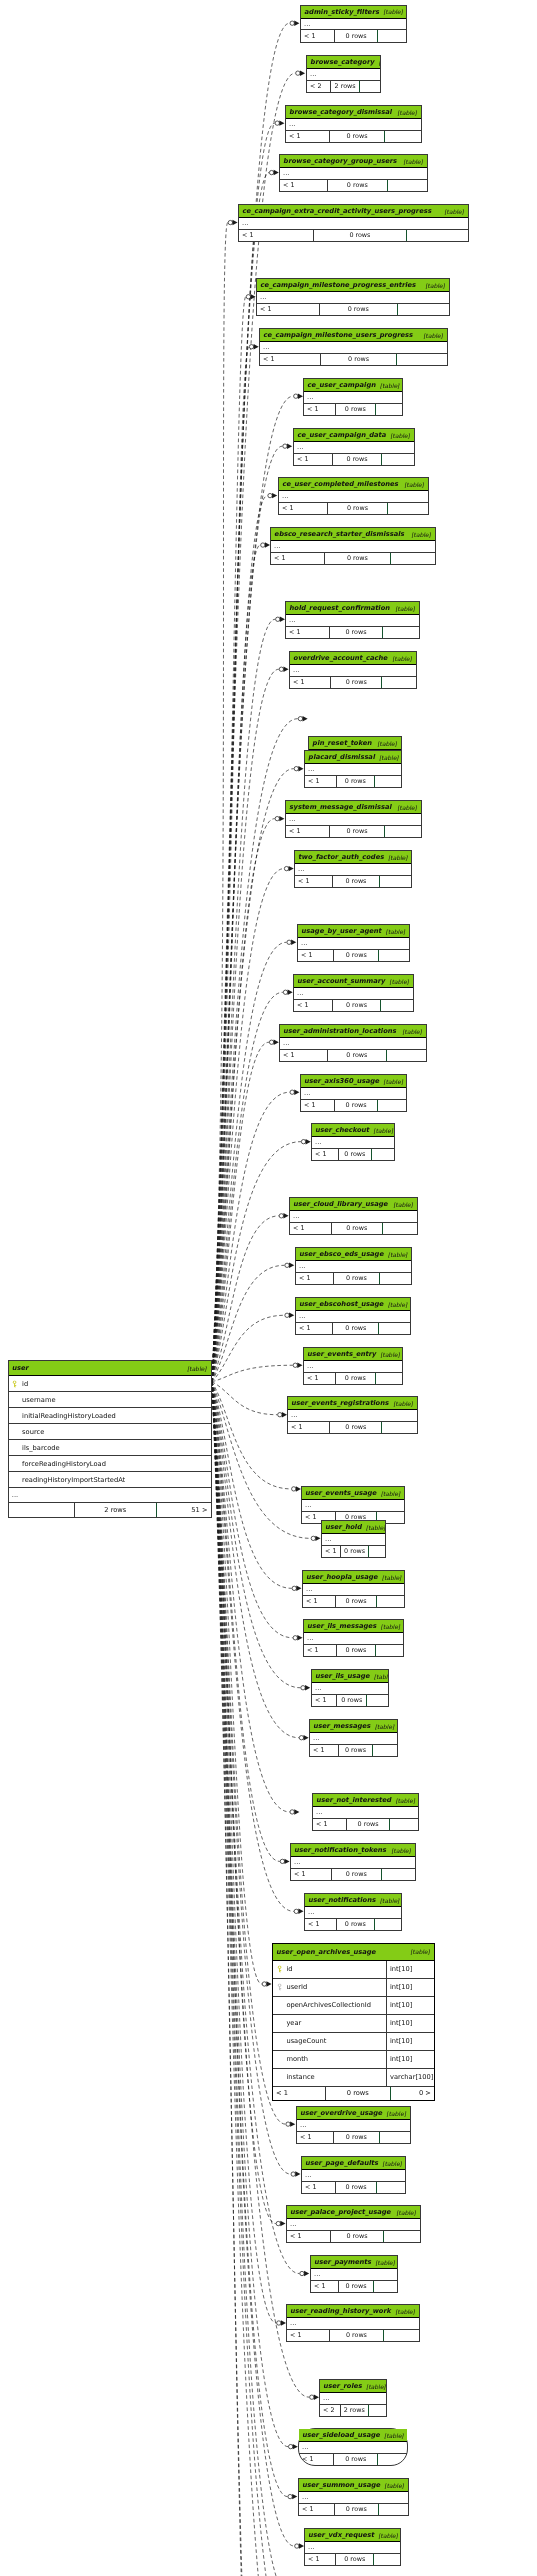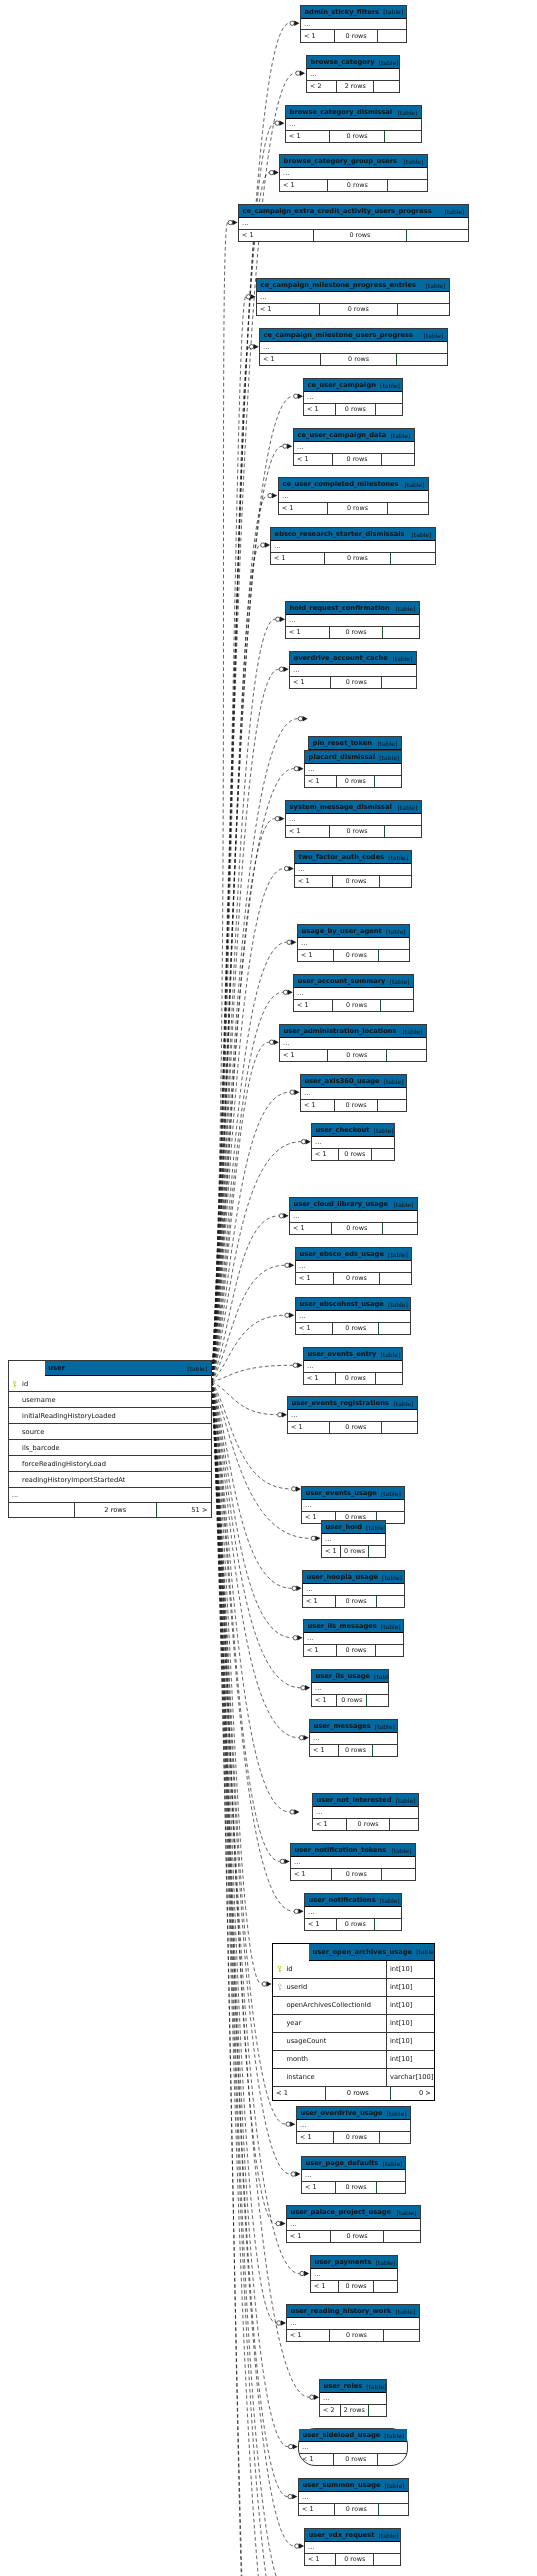--- a/index.html
+++ b/index.html
@@ -1,34 +1,34 @@
 <!DOCTYPE html>
 <html style="font-size:8.2px"><head>
 <meta charset="utf-8">
 <style>
   html,body{margin:0;padding:0;background:#fff;}
   #canvas{position:relative;width:538px;height:2883px;background:#fff;overflow:hidden;
           font-family:"DejaVu Sans","Liberation Sans",sans-serif;color:#111;}
   #connector-svg{position:absolute;left:0;top:0;z-index:1;}
   
   .tbox{position:absolute;z-index:2;background:#fff;border:1px solid #383838;box-sizing:border-box;}
-  .thead{height:12px;background:#0369a1;border-bottom:1px solid #000;display:flex;
-         justify-content:space-between;align-items:center;padding:0 3.6px;white-space:nowrap;overflow:hidden;}
+  .thead{height:12px;background:#84cc16;border-bottom:1px solid #000;display:flex;
+         justify-content:space-between;align-items:center;padding:0 3.6px;white-space:nowrap;overflow:hidden;font-style:italic;}
   .tname{font-weight:bold;font-size:6.7px;}
   .ttag{font-size:6px;margin-left:4.1px;font-weight:normal;}
   .tdots{height:10.8px;border-bottom:1px solid #383838;display:flex;align-items:center;padding:0 3.1px;font-size:6.7px;}
   .tfoot{height:11.3px;display:flex;font-size:6.4px;align-items:stretch;}
   .fcell{display:flex;align-items:center;padding:0 3.1px;white-space:nowrap;}
   .fl{flex:1.05;justify-content:flex-start;border-right:1px solid #383838;}
   .fc{flex:1.35;justify-content:center;border-right:1px solid #14532d;}
   .fr{flex:0.85;justify-content:flex-end;}
   
   .coltable{position:absolute;z-index:2;background:#fff;border:1px solid #383838;box-sizing:border-box;}
   .coltable.focus{border:1.5px solid #000;}
-  .thead-big{height:14.4px;margin-left:36px;}
+  .thead-big{height:14.4px;}
   .focus .thead-big{height:15.5px;}
   .crow{height:15px;display:flex;align-items:center;border-bottom:0.8px solid #383838;position:relative;}
   .focus .crow{height:17px;}
   .keyslot{position:absolute;left:3.6px;top:50%;transform:translateY(-50%);width:6.2px;height:7.2px;line-height:0;}
   .key.pk{color:#c9c91a;}
   .key.fk{color:#b9b9b9;}
   .cname{margin-left:13.4px;font-size:6.7px;flex:1;white-space:nowrap;overflow:hidden;}
   .ctype{width:44px;border-left:0.8px solid #383838;align-self:stretch;display:flex;align-items:center;
          padding-left:2.6px;font-size:6.7px;white-space:nowrap;}
   .dotsrow{height:14px;display:flex;align-items:center;padding:0 3.1px;font-size:6.7px;border-bottom:0.8px solid #383838;}
@@ -286,21 +286,21 @@
         <span class="tname">admin_sticky_filters</span>
         <span class="ttag">[table]</span>
       </div>
       <div class="tdots">...</div>
       <div class="tfoot">
         <span class="fcell fl">&lt; 1</span>
         <span class="fcell fc">0 rows</span>
         <span class="fcell fr"></span>
       </div>
     </div>
-    <div class="tbox" style="left: 306px; top: 55px; width: 94px;">
+    <div class="tbox" style="left: 306px; top: 55px; width: 75px;">
       <div class="thead">
         <span class="tname">browse_category</span>
         <span class="ttag">[table]</span>
       </div>
       <div class="tdots">...</div>
       <div class="tfoot">
         <span class="fcell fl">&lt; 2</span>
         <span class="fcell fc">2 rows</span>
         <span class="fcell fr"></span>
       </div>

